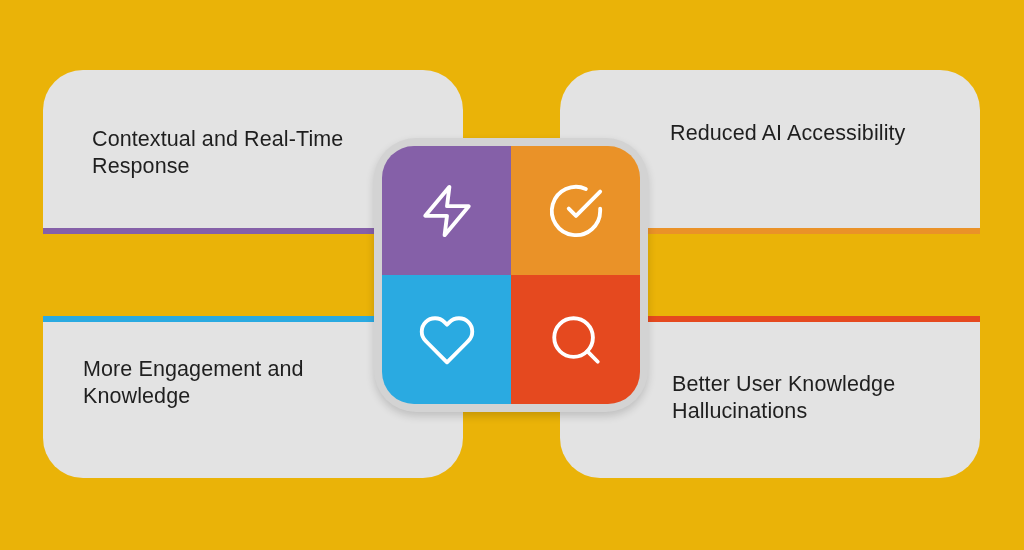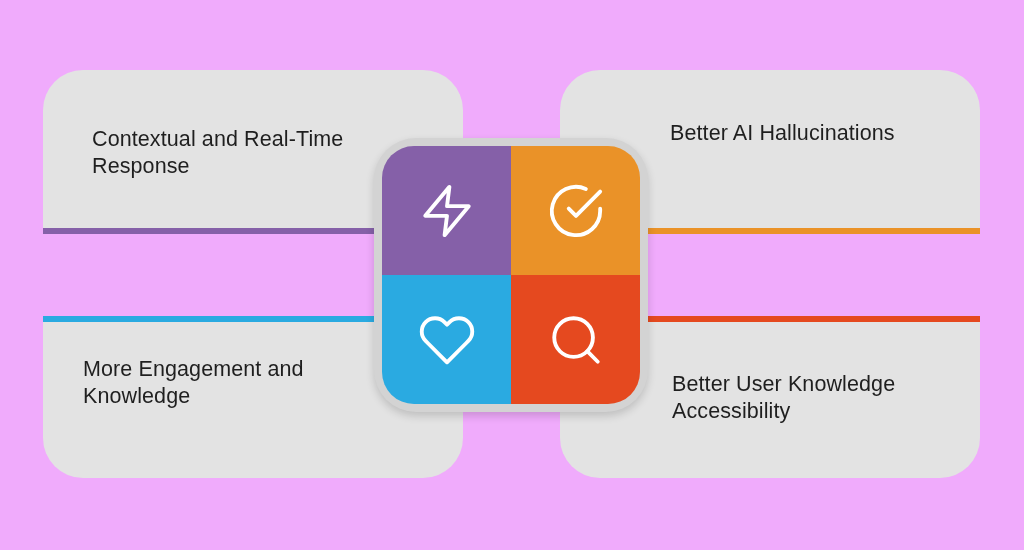--- a/index.html
+++ b/index.html
@@ -1,20 +1,20 @@
 <!DOCTYPE html>
 <html><head>
 <meta charset="utf-8">
 <style>
   html, body { margin: 0; padding: 0; background: #ffffff; }
   .canvas {
     position: relative;
     width: 1024px;
     height: 550px;
-    background: #f0abfc;
+    background: #eab308;
     overflow: hidden;
     font-family: "Liberation Sans", "DejaVu Sans", sans-serif;
   }
   .card {
     position: absolute;
     background: #e3e3e3;
   }
   .card.top    { border-radius: 40px 40px 0 0; }
   .card.bottom { border-radius: 0 0 40px 40px; }
   .card-tl { left: 43px;  top: 70px;  width: 420px; height: 158px; }
@@ -122,19 +122,19 @@
       <svg viewBox="0 0 24 24">
         <circle cx="11" cy="11" r="8"></circle>
         <line x1="21" y1="21" x2="16.65" y2="16.65"></line>
       </svg>
     </div>
 
   </div>
 
   <div class="label label-tl">Contextual and Real-Time
 Response</div>
-  <div class="label label-tr">Better AI Hallucinations</div>
+  <div class="label label-tr">Reduced AI Accessibility</div>
   <div class="label label-bl">More Engagement and
 Knowledge</div>
   <div class="label label-br">Better User Knowledge
-Accessibility</div>
+Hallucinations</div>
 
 </div>
 
 </body></html>

